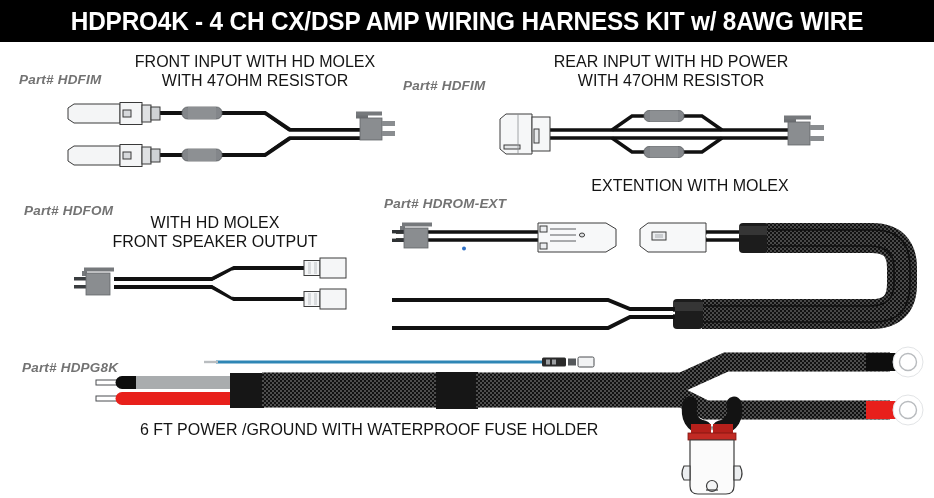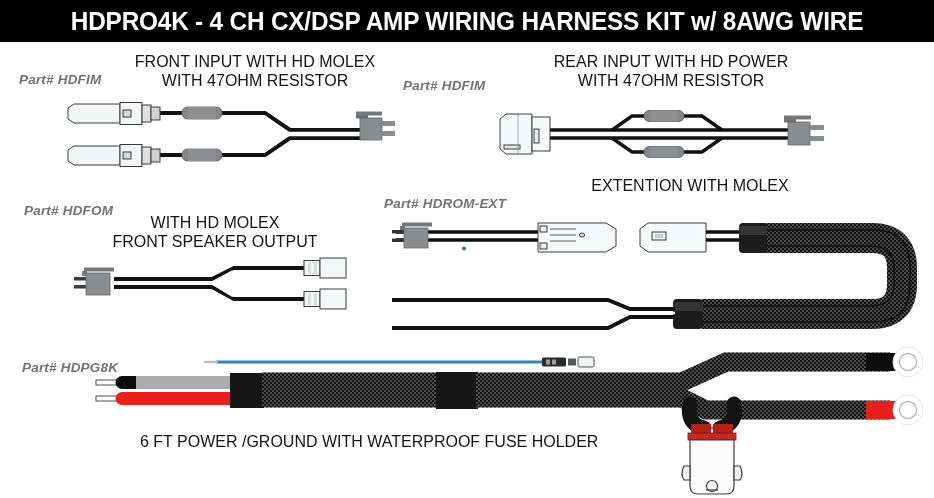--- a/index.html
+++ b/index.html
@@ -226,21 +226,21 @@
       <rect x="283" y="84" width="30" height="9" fill="#4a4a4a" opacity="0.55"></rect>
 
       <path d="M285 91 L240 91 L218 82 L2 82" stroke="#111" stroke-width="4" fill="none"></path>
       <path d="M285 94.6 L240 94.6 L216 85.4 L2 85.4" stroke="#ffffff" stroke-width="1.5" fill="none"></path>
       <path d="M285 99 L240 99 L218 110 L2 110" stroke="#111" stroke-width="4" fill="none"></path>
       <path d="M285 95.4 L240 95.4 L216 106.6 L2 106.6" stroke="#ffffff" stroke-width="1.5" fill="none"></path>
     </svg>
   </div>
 
   <div class="part" style="left:22px;top:341px;margin-top:19px;">Part# HDPG8K</div>
-  <div class="desc" style="left:140px;top:432px;width:515px;text-align:left;">
+  <div class="desc" style="left:140px;top:420px;width:515px;text-align:left;">
     <span>6 FT POWER /GROUND WITH WATERPROOF FUSE HOLDER</span>
   </div>
 
   <div class="dg" style="left:86px;top:348px;">
     <svg width="848" height="148" viewBox="0 0 848 148">
       <defs>
         <pattern id="braid2" width="4" height="4" patternUnits="userSpaceOnUse">
           <rect width="4" height="4" fill="#131313"></rect>
           <rect x="0" y="0" width="2" height="2" fill="#606060"></rect>
           <rect x="2" y="2" width="2" height="2" fill="#606060"></rect>

